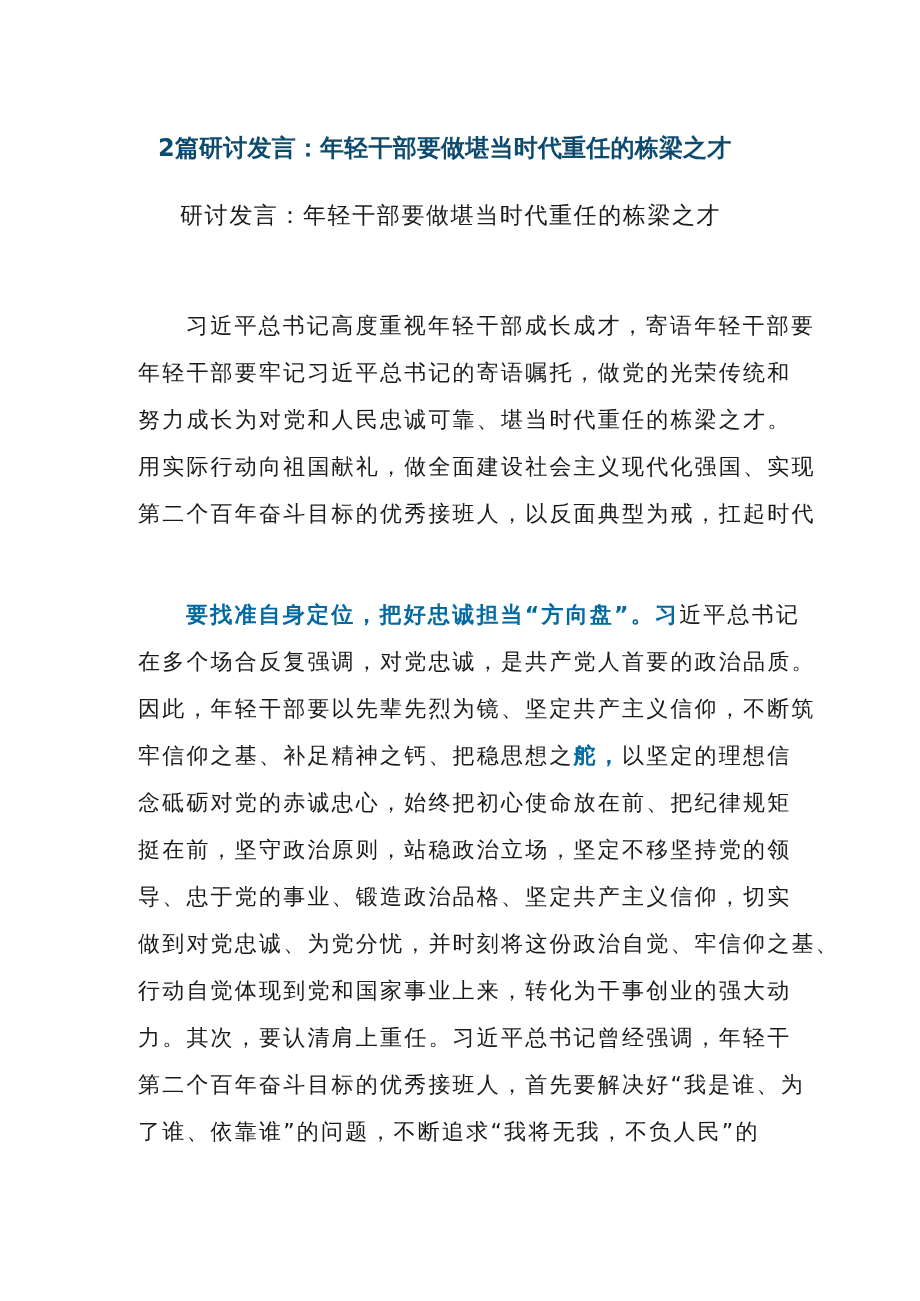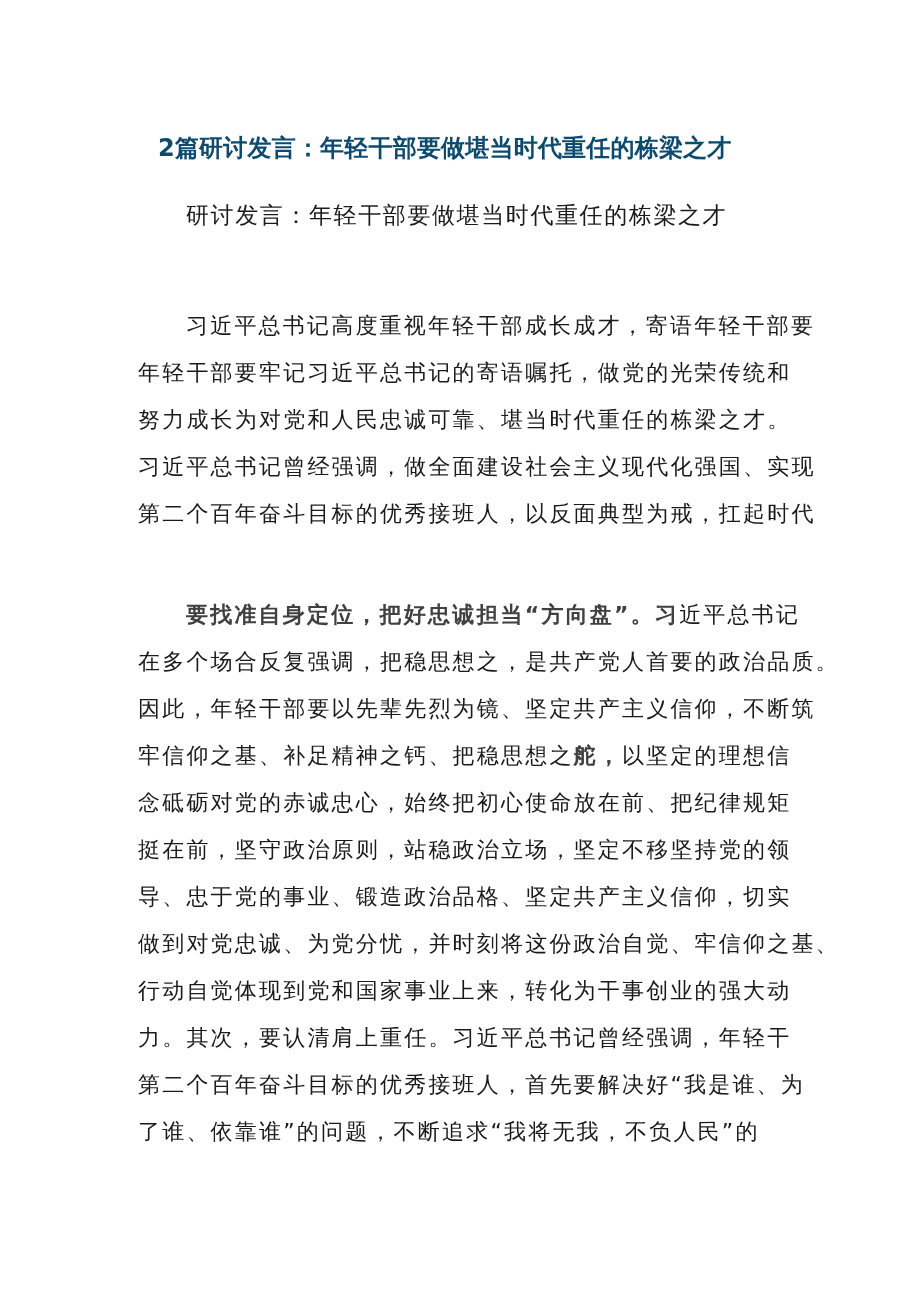--- a/index.html
+++ b/index.html
@@ -29,21 +29,21 @@
     font-size: 24px;
     font-weight: bold;
     letter-spacing: 0.2px;
     white-space: nowrap;
     color: #0c4a6e;
     line-height: 30px;
     margin: 0;
   }
   .doc-subtitle {
     position: absolute;
-    left: 186px;
+    left: 180px;
     top: 200px;
     font-size: 23px;
     font-weight: normal;
     letter-spacing: 1.6px;
     white-space: nowrap;
     color: #1a1a1a;
     line-height: 30px;
     margin: 0;
   }
   .para {
@@ -59,45 +59,45 @@
     font-size: 22px;
     letter-spacing: 2.2px;
     white-space: nowrap;
     color: #1a1a1a;
   }
   .line.indent {
     padding-left: 48px;
   }
   .b {
     font-weight: bold;
-    color: #404040;
+    color: #0369a1;
   }
   #p1 { top: 302px; }
   #p2 { top: 591px; }
 </style>
 </head>
 <body>
 
 <div class="page">
 
   <h1 class="doc-title">2篇研讨发言：年轻干部要做堪当时代重任的栋梁之才</h1>
 
   <h2 class="doc-subtitle">研讨发言：年轻干部要做堪当时代重任的栋梁之才</h2>
 
   <div class="para" id="p1">
     <span class="line indent">习近平总书记高度重视年轻干部成长成才，寄语年轻干部要</span>
     <span class="line">年轻干部要牢记习近平总书记的寄语嘱托，做党的光荣传统和</span>
     <span class="line">努力成长为对党和人民忠诚可靠、堪当时代重任的栋梁之才。</span>
-    <span class="line">习近平总书记曾经强调，做全面建设社会主义现代化强国、实现</span>
+    <span class="line">用实际行动向祖国献礼，做全面建设社会主义现代化强国、实现</span>
     <span class="line">第二个百年奋斗目标的优秀接班人，以反面典型为戒，扛起时代</span>
   </div>
 
   <div class="para" id="p2">
     <span class="line indent"><span class="b">要找准自身定位，把好忠诚担当“方向盘”。习</span><span>近平总书记</span></span>
-    <span class="line">在多个场合反复强调，把稳思想之，是共产党人首要的政治品质。</span>
+    <span class="line">在多个场合反复强调，对党忠诚，是共产党人首要的政治品质。</span>
     <span class="line">因此，年轻干部要以先辈先烈为镜、坚定共产主义信仰，不断筑</span>
     <span class="line"><span>牢信仰之基、补足精神之钙、把稳思想之</span><span class="b">舵，</span><span>以坚定的理想信</span></span>
     <span class="line">念砥砺对党的赤诚忠心，始终把初心使命放在前、把纪律规矩</span>
     <span class="line">挺在前，坚守政治原则，站稳政治立场，坚定不移坚持党的领</span>
     <span class="line">导、忠于党的事业、锻造政治品格、坚定共产主义信仰，切实</span>
     <span class="line">做到对党忠诚、为党分忧，并时刻将这份政治自觉、牢信仰之基、</span>
     <span class="line">行动自觉体现到党和国家事业上来，转化为干事创业的强大动</span>
     <span class="line">力。其次，要认清肩上重任。习近平总书记曾经强调，年轻干</span>
     <span class="line">第二个百年奋斗目标的优秀接班人，首先要解决好“我是谁、为</span>
     <span class="line">了谁、依靠谁”的问题，不断追求“我将无我，不负人民”的</span>

